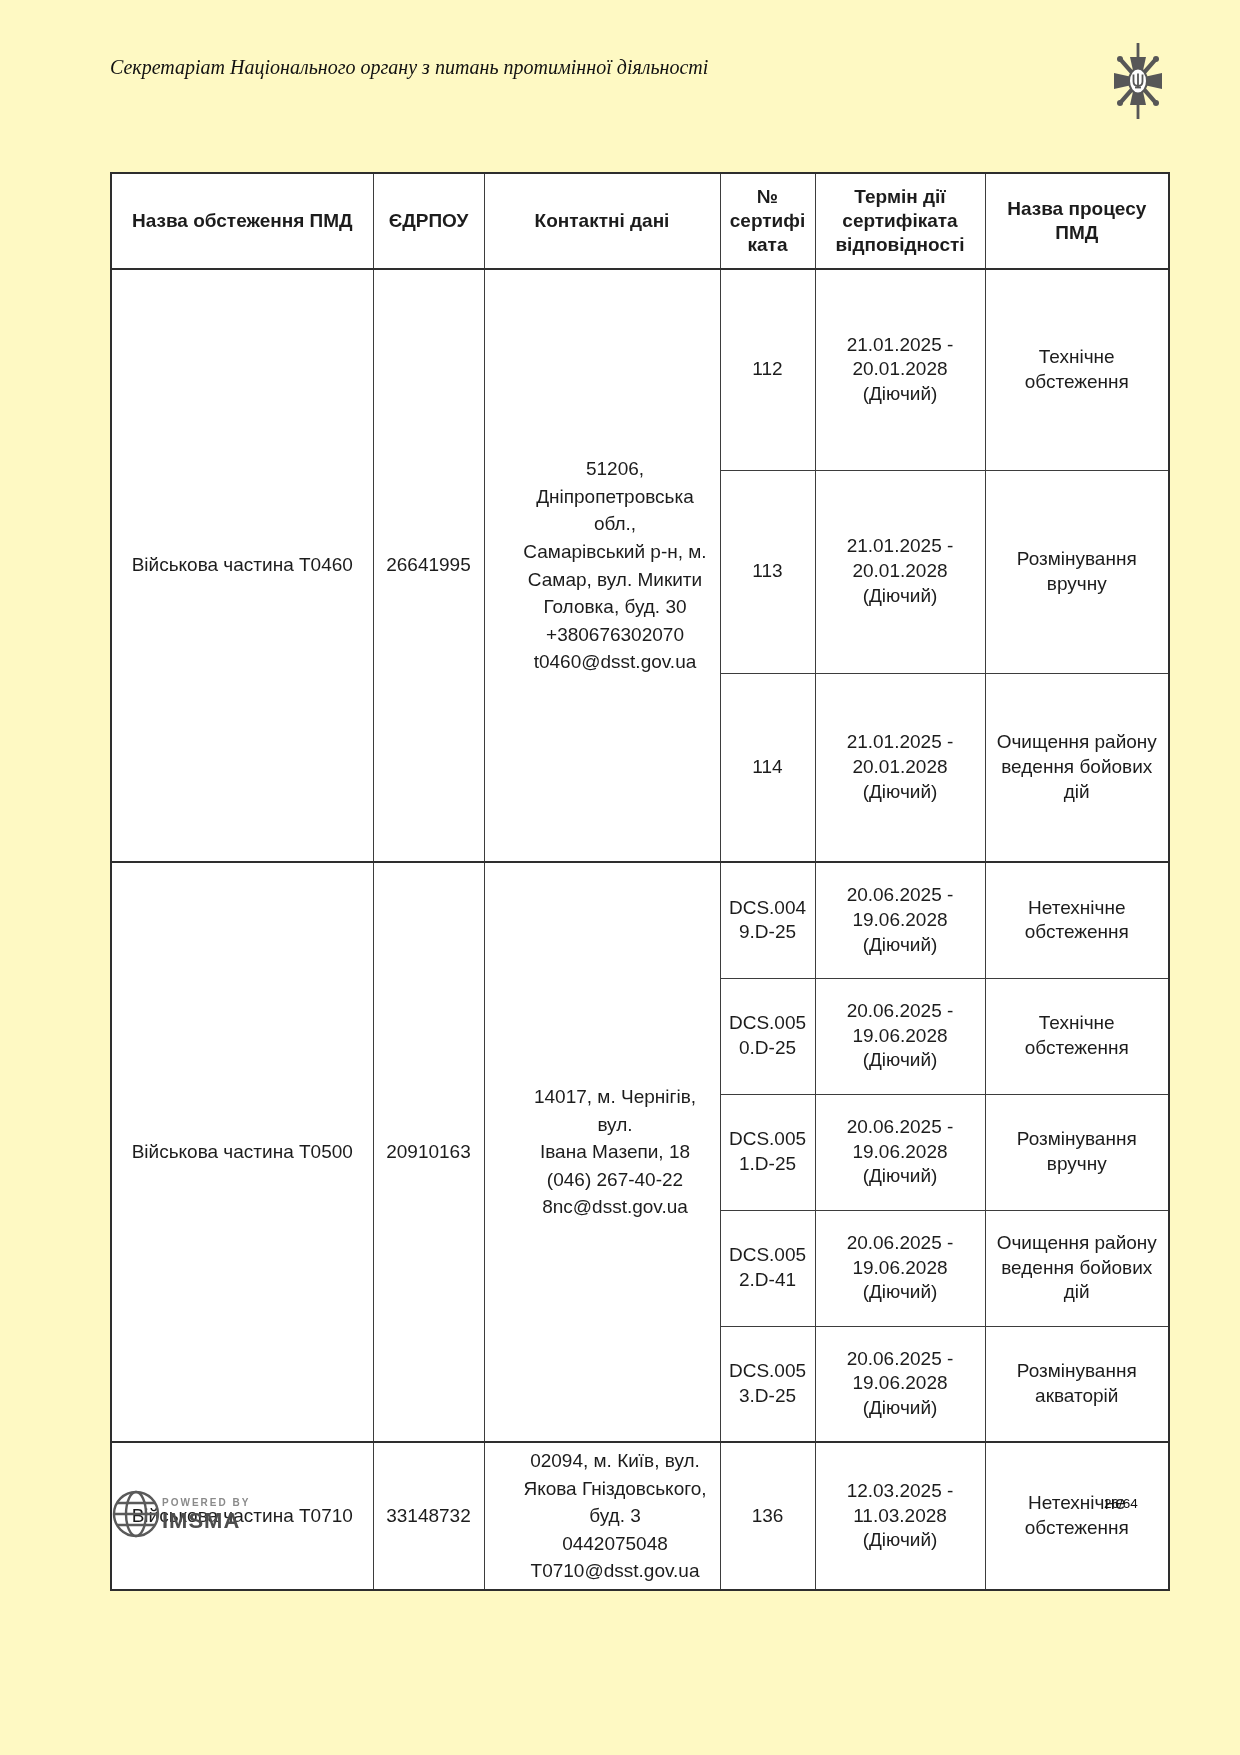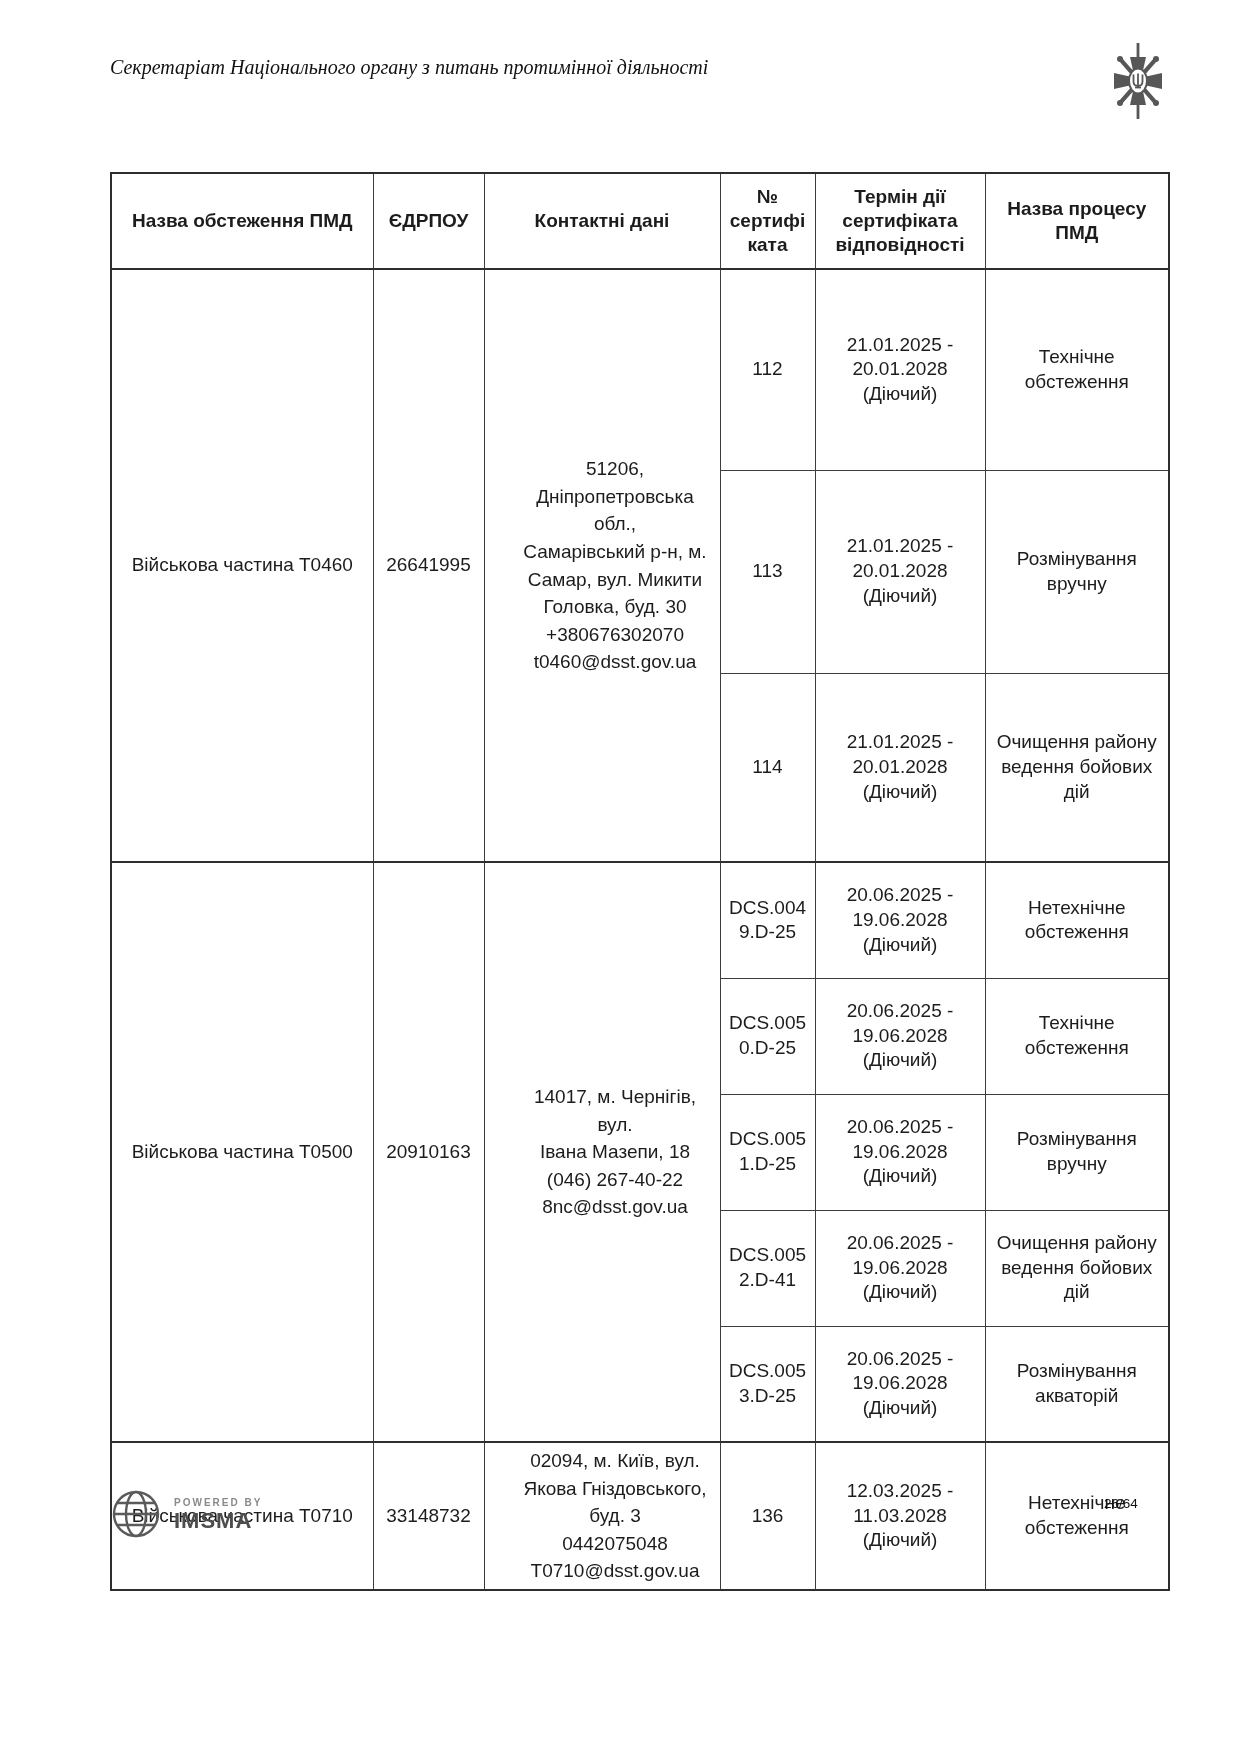--- a/index.html
+++ b/index.html
@@ -1,19 +1,19 @@
 <!DOCTYPE html>
 <html lang="uk"><head>
 <meta charset="utf-8">
 <style>
   html,body{margin:0;padding:0;background:#e8e8e8;}
   .page{
     position:relative;
     width:1240px;height:1755px;
-    background:#ffffff;
+    background:#fef9c3;
     margin:0 auto;
     font-family:"Liberation Sans", sans-serif;
     color:#1d1d1d;
     overflow:hidden;
   }
   .doc-title{
     position:absolute;left:110px;top:56px;width:760px;
     font-family:"Liberation Serif", serif;
     font-style:italic;font-size:20px;color:#111;
     white-space:nowrap;
@@ -34,21 +34,21 @@
   }
   .cert-table th{font-weight:bold;font-size:19px;line-height:1.28;}
   .cert-table tr.head-row{height:96px;}
   .cert-table td.contact-cell{white-space:pre-line;line-height:1.45;padding-left:32px;}
   tr.group-start td{border-top:2px solid #2e2e2e;}
   tr.g1a{height:201px;} tr.g1b{height:203px;} tr.g1c{height:189px;}
   tr.g2{height:116px;}
   tr.g3{height:147px;}
   .footer-logo{
     position:absolute;left:110px;top:1488px;
-    display:flex;align-items:center;gap:12px;
+    display:flex;align-items:center;
   }
   .globe{width:52px;height:52px;}
   .logo-text .powered{
     font-size:10px;letter-spacing:2px;color:#8a8a8a;
     font-weight:bold;margin-bottom:2px;
   }
   .logo-text .brand{
     font-size:22px;font-weight:bold;color:#4d4d4d;letter-spacing:1px;
     line-height:1;
   }

